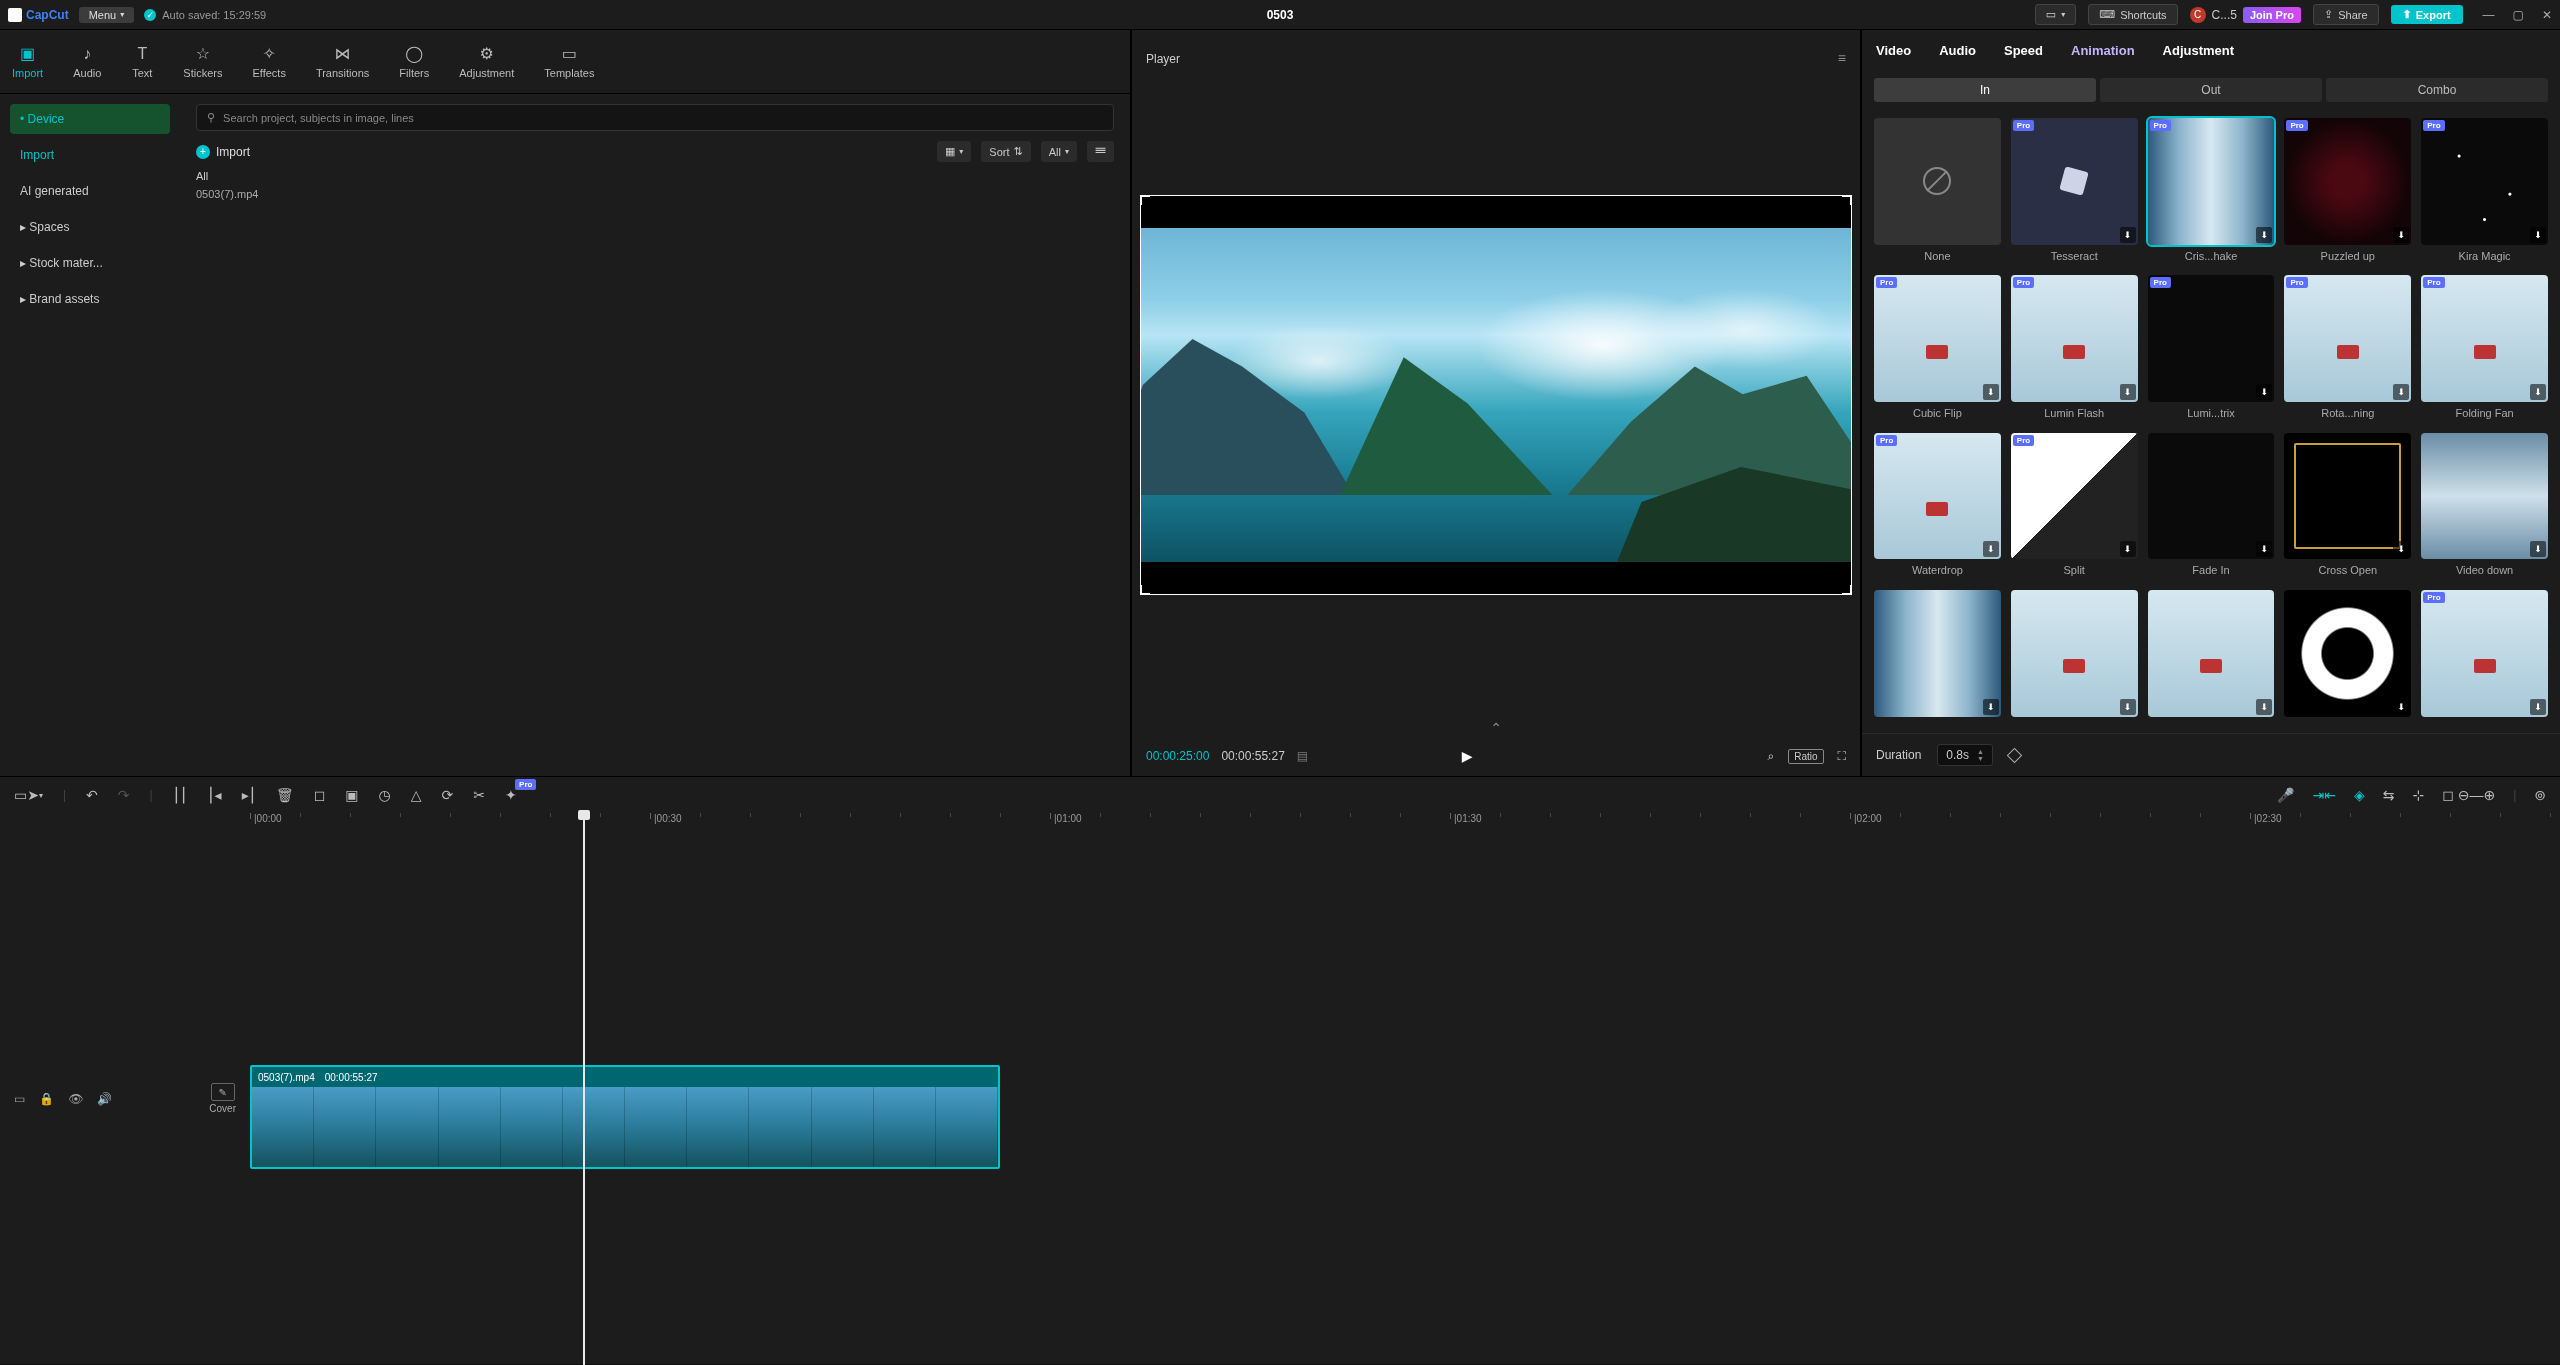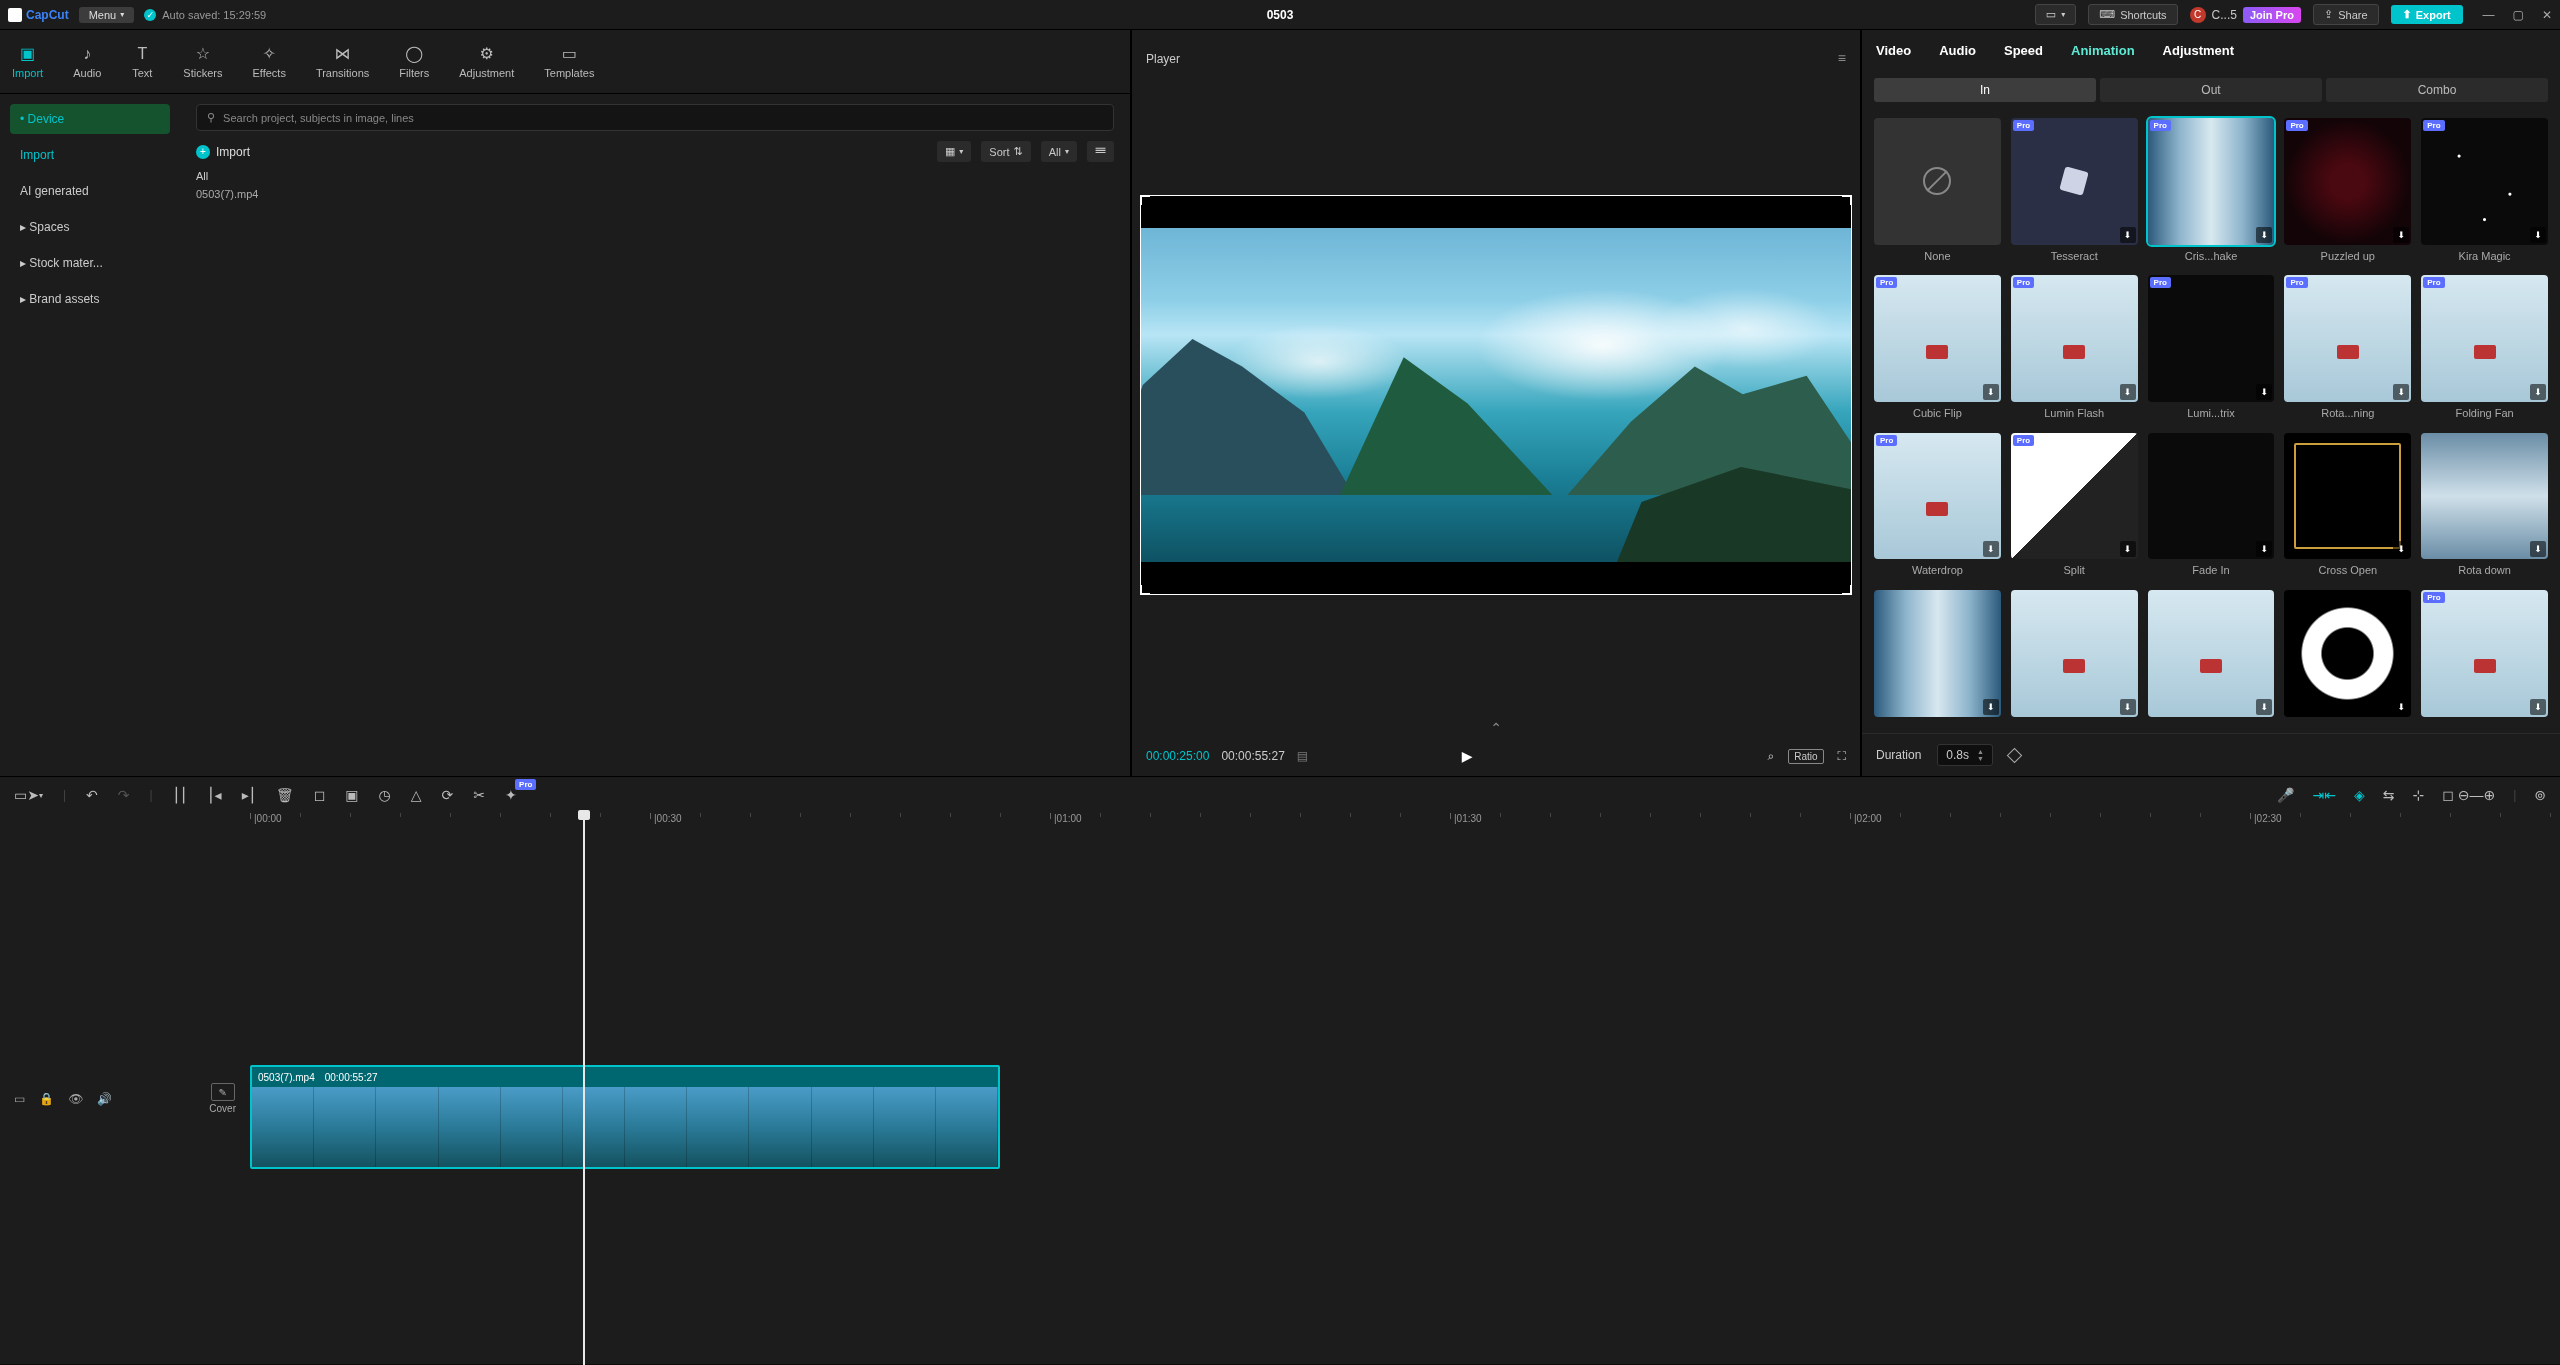--- a/index.html
+++ b/index.html
@@ -69,21 +69,21 @@
 .br{bottom:-1px;right:-1px;border-left:0;border-top:0;}
 .player-ctrls{height:40px;display:flex;align-items:center;padding:0 14px;gap:12px;}
 .tc-cur{color:#00C4CC;font-size:12px;}
 .tc-dur{color:#ccc;font-size:12px;}
 .play-btn{margin:0 auto;color:#fff;font-size:14px;}
 .pc-right{margin-left:auto;display:flex;gap:14px;align-items:center;color:#ccc;font-size:12px;}
 .ratio-badge{border:1px solid #888;padding:1px 5px;border-radius:2px;font-size:10px;}
 .right-panel{flex:1;background:#1c1c1c;display:flex;flex-direction:column;}
 .rp-tabs{height:40px;display:flex;align-items:center;gap:28px;padding:0 14px;font-size:13px;}
 .rp-tab{color:#fff;font-weight:600;}
-.rp-tab.active{color:#5eead4;}
+.rp-tab.active{color:#c4b5fd;}
 .rp-subtabs{display:flex;padding:8px 12px;gap:4px;}
 .subtab{flex:1;text-align:center;padding:5px 0;background:#2b2b2b;font-size:12px;color:#bbb;border-radius:3px;}
 .subtab.active{background:#3d3d3d;color:#fff;}
 .anim-grid{padding:8px 12px;display:grid;grid-template-columns:repeat(5,1fr);gap:10px 10px;overflow:auto;flex:1;}
 .anim-item{display:flex;flex-direction:column;align-items:center;gap:5px;font-size:11px;color:#aaa;}
 .anim-thumb{width:100%;aspect-ratio:1/1;background:#333;border-radius:4px;position:relative;display:flex;align-items:center;justify-content:center;overflow:hidden;}
 .anim-thumb.selected{outline:2px solid #00C4CC;}
 .none-icon{width:28px;height:28px;border:2px solid #888;border-radius:50%;position:relative;}
 .none-icon::after{content:"";position:absolute;left:50%;top:50%;width:2px;height:28px;background:#888;transform:translate(-50%,-50%) rotate(45deg);}
 .pro-badge{position:absolute;top:2px;left:2px;background:#5b6eff;color:#fff;font-size:8px;padding:1px 4px;border-radius:2px;font-weight:bold;}
@@ -382,21 +382,21 @@
         <div class="anim-item">
           <div class="anim-thumb frame">
             <span class="dl-badge">⬇</span>
           </div>
           <span>Cross Open</span>
         </div>
         <div class="anim-item">
           <div class="anim-thumb vblur">
             <span class="dl-badge">⬇</span>
           </div>
-          <span>Rota down</span>
+          <span>Video down</span>
         </div>
         <div class="anim-item">
           <div class="anim-thumb blur">
             <span class="dl-badge">⬇</span>
           </div>
           <span></span>
         </div>
         <div class="anim-item">
           <div class="anim-thumb gondola">
             <span class="dl-badge">⬇</span>

